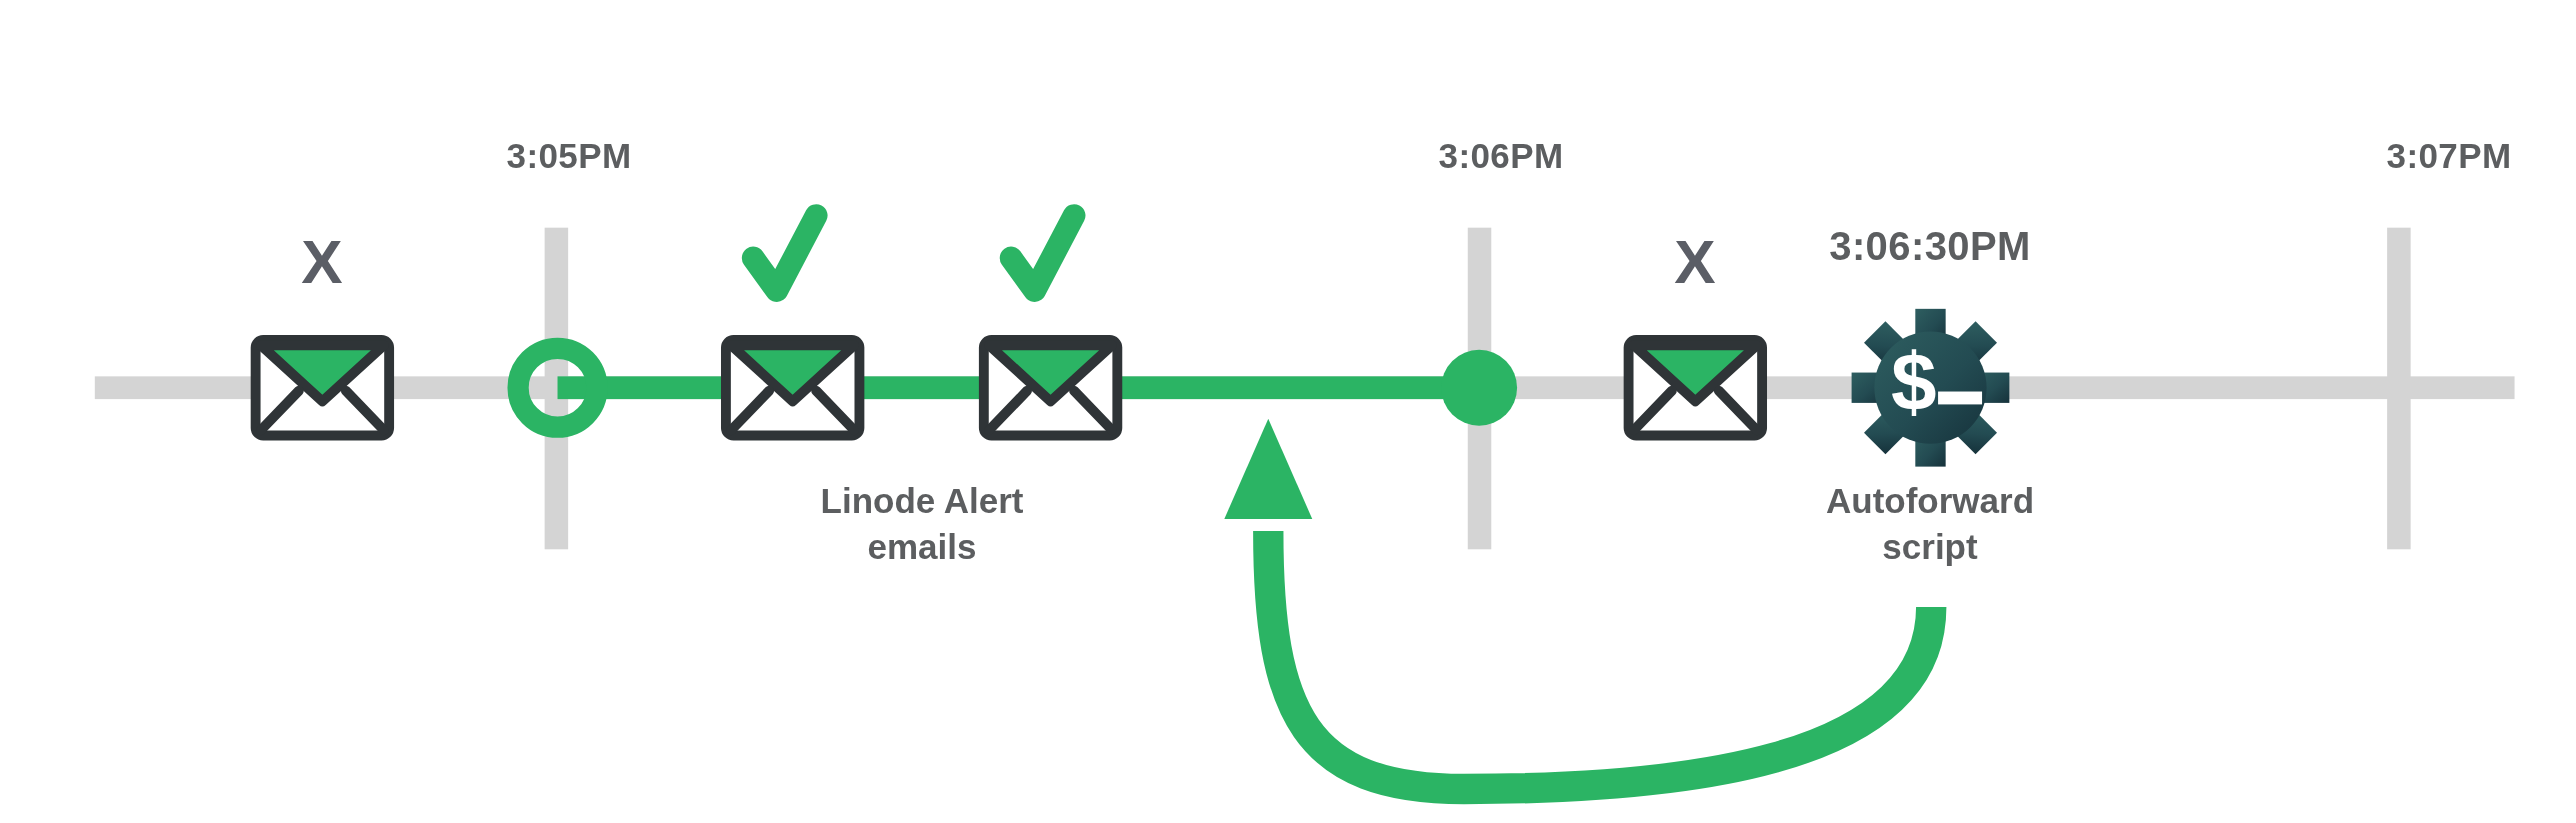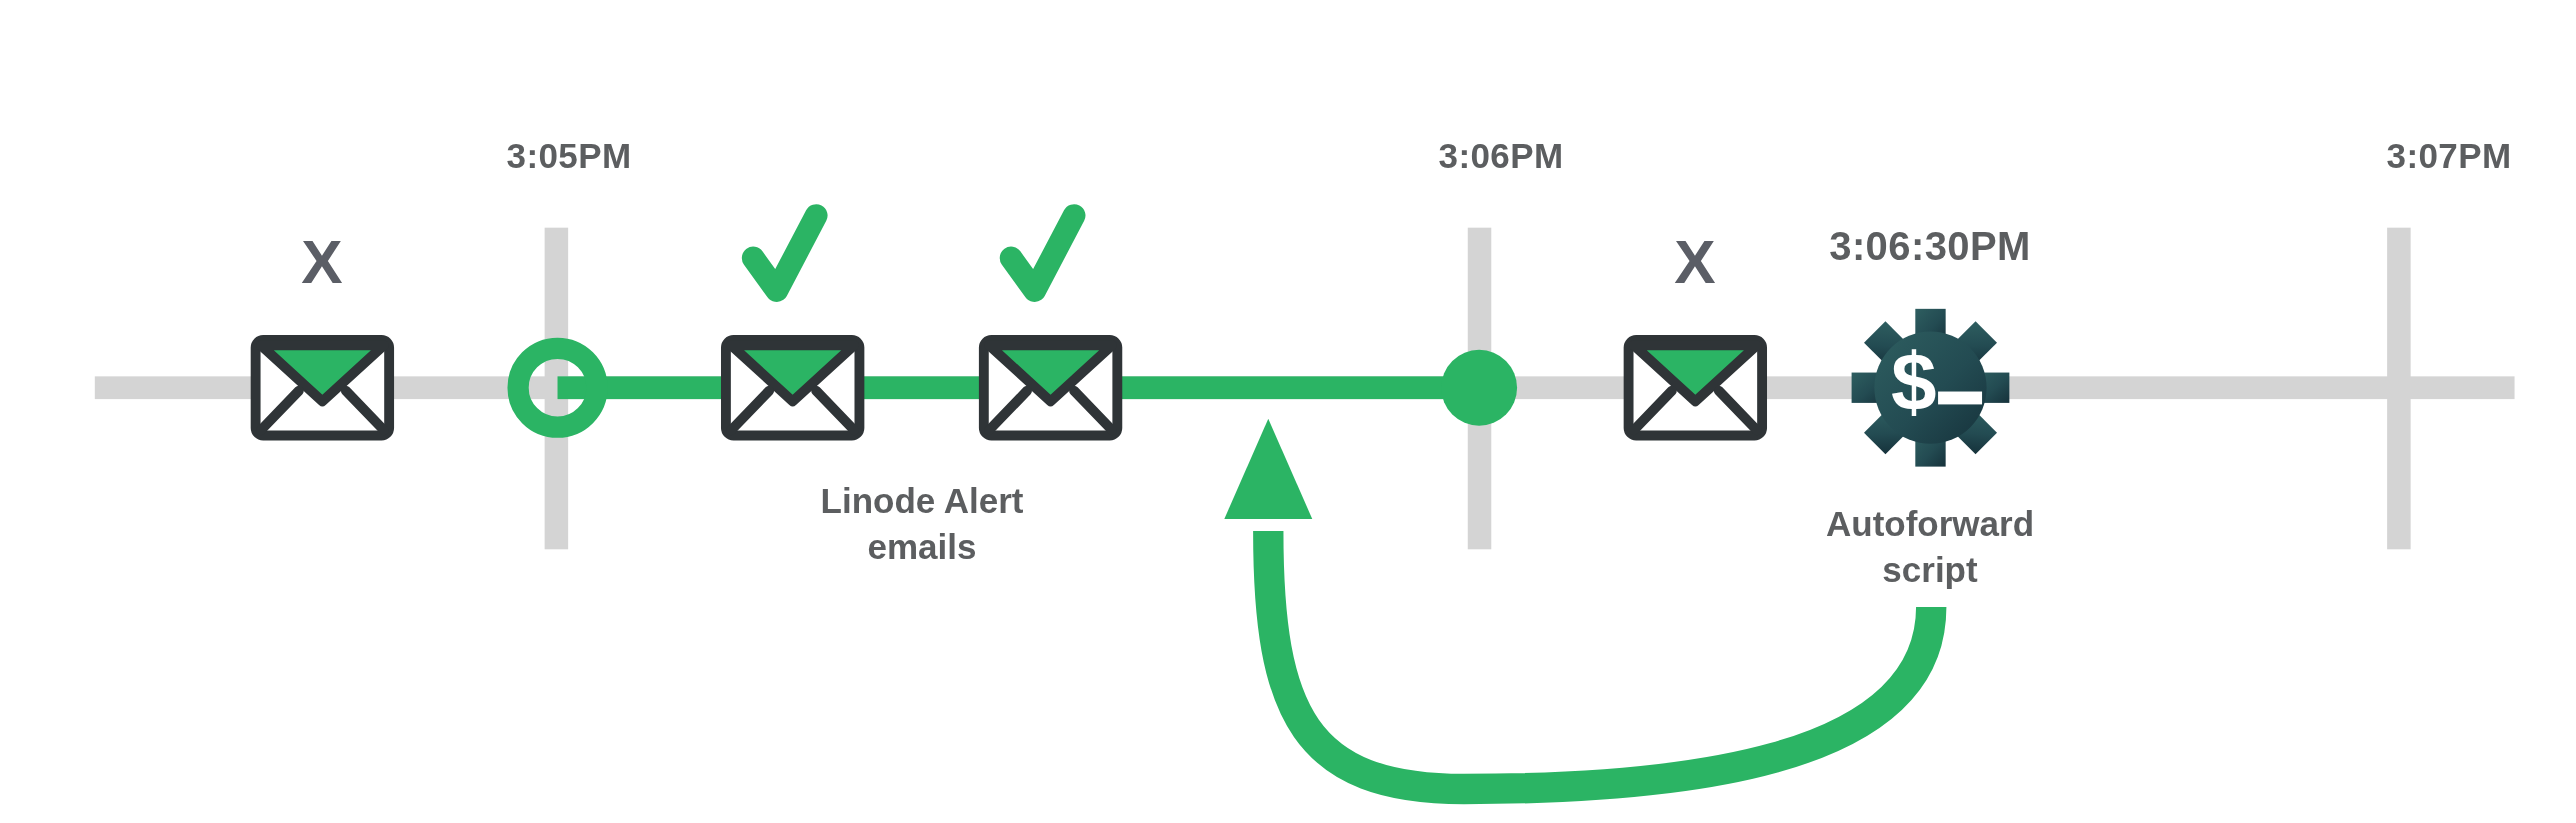--- a/index.html
+++ b/index.html
@@ -154,17 +154,17 @@
 
   <div class="time-label" style="left:1930px; top:226px; font-size:40px;">3:06:30PM</div>
 
   <div class="x-mark" style="left:322px; top:262px;">X</div>
 
   <div class="x-mark" style="left:1695px; top:262px;">X</div>
 
   <div class="caption" style="left:922px; top:478px;">Linode Alert
 emails</div>
 
-  <div class="caption" style="left:1930px; top:478px;margin-top:23px;">Autoforward
+  <div class="caption" style="left:1930px; top:478px;">Autoforward
 script</div>
 
 </div>
 
 
 </body></html>

